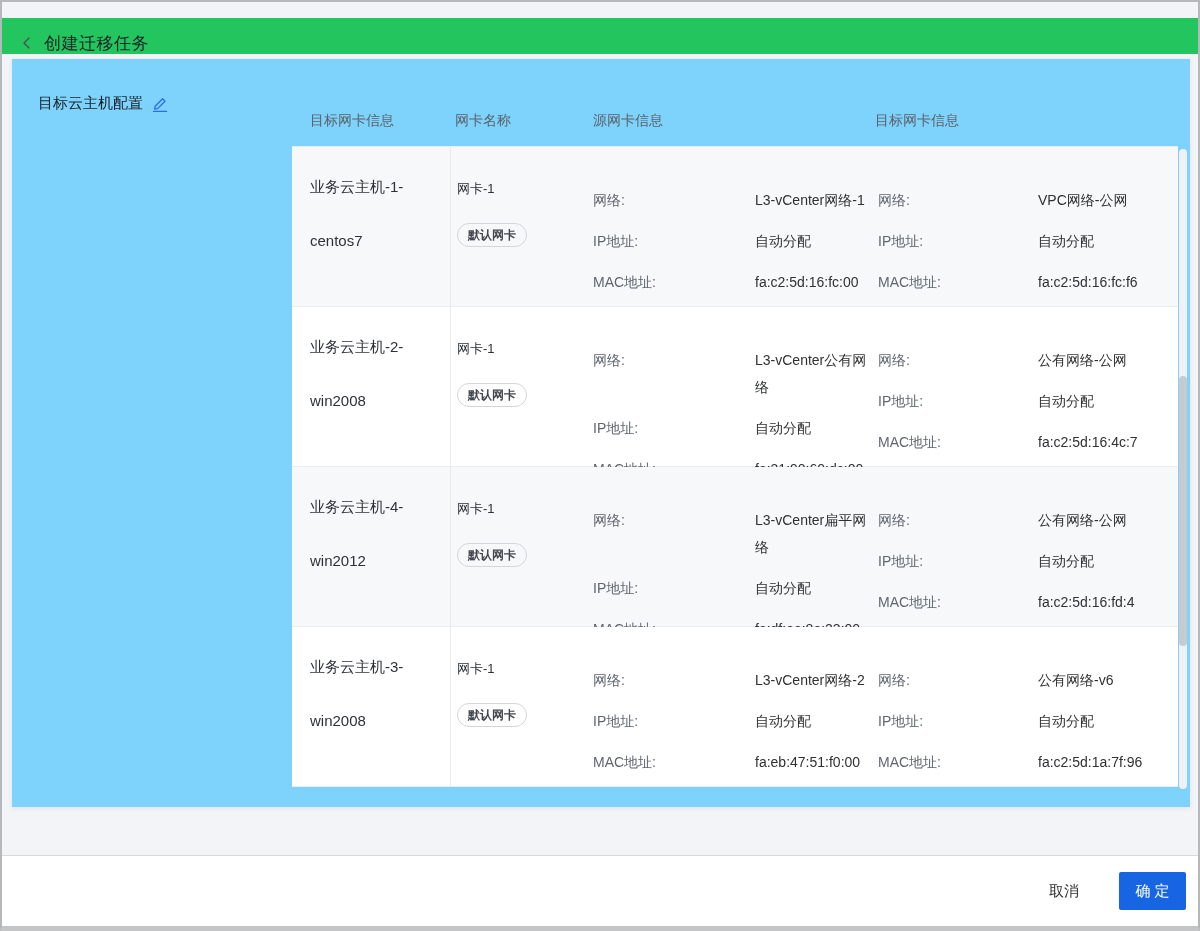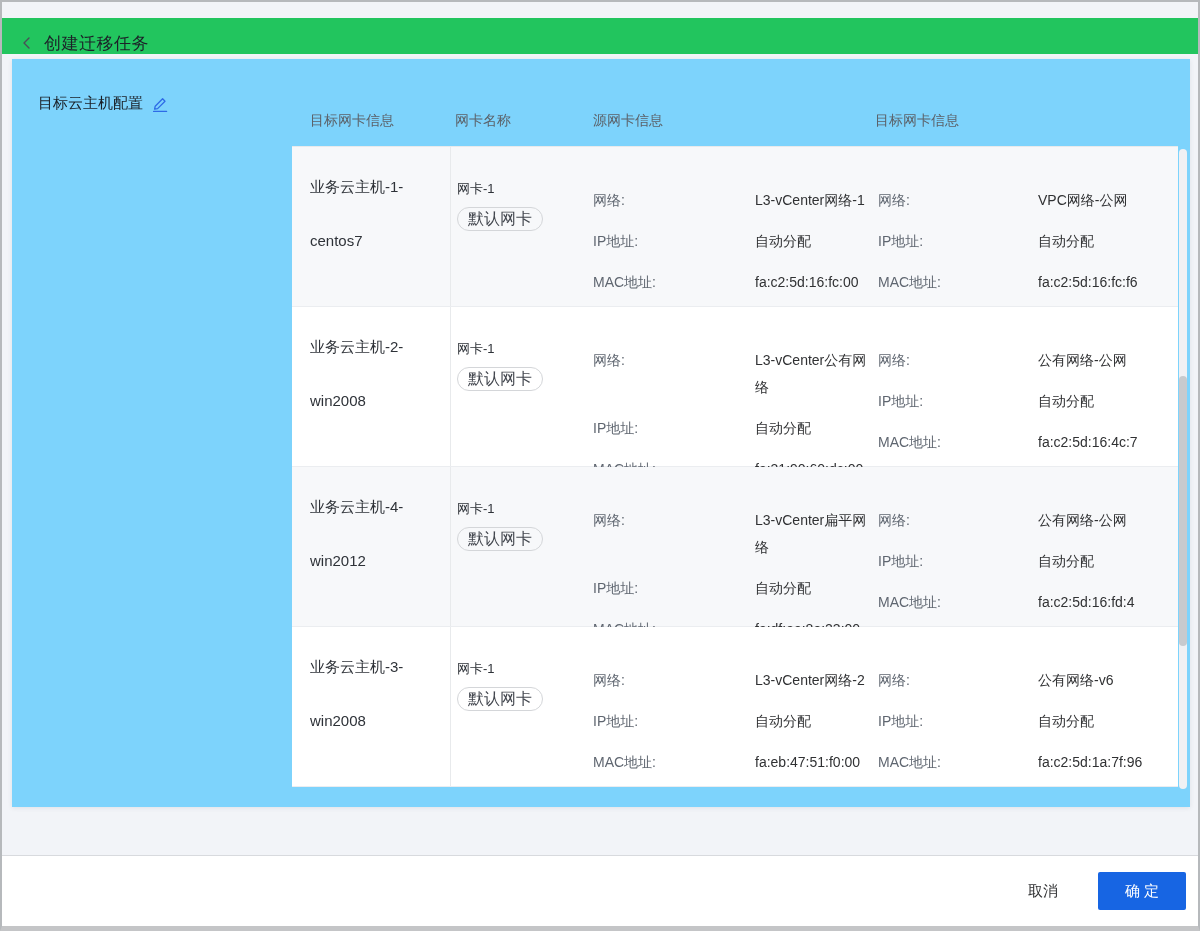--- a/index.html
+++ b/index.html
@@ -37,23 +37,23 @@
   .trow.striped { background:#f7f8fa; }
   .v-divider { position:absolute; left:158px; top:0; bottom:0; width:0;
                border-left:1px solid #e8eaec; }
 
   .c-host { position:absolute; left:18px; top:28px; width:132px; }
   .host-l1, .host-l2 { font-size:15px; color:#2e3238; line-height:24px; }
   .host-l2 { margin-top:30px; }
 
   .c-nic { position:absolute; left:165px; top:32px; width:112px; }
   .nic-name { font-size:13px; color:#2e3238; line-height:20px; }
-  .nic-badge { display:inline-block; margin-top:8px; padding:3px 10px; font-size:16px;
+  .nic-badge { display:inline-block; margin-top:24px; padding:3px 10px; font-size:12px;
                color:#42464e; border:1px solid #d4d6d9; border-radius:12px;
-               background:transparent; line-height:16px; }
+               background:transparent; line-height:16px;font-weight:bold; }
 
   .c-info { position:absolute; top:40px; }
   .c-src { left:301px; width:280px; }
   .c-tgt { left:586px; width:300px; }
   .info-item { display:flex; margin-bottom:14px; line-height:27px; font-size:14px; }
   .c-src .lbl { width:162px; } .c-tgt .lbl { width:160px; }
   .lbl { color:#5f6670; flex-shrink:0; }
   .val { color:#303133; }
   .c-src .val { width:114px; }
   .c-tgt .val { width:134px; }
@@ -67,21 +67,21 @@
 
   
   .footer { position:absolute; left:0; top:853px; width:1196px; height:71px;
             background:#ffffff; border-top:1px solid #d8dade;
             display:flex; align-items:center; justify-content:flex-end;
             padding-right:12px; }
   .btn { height:38px; display:flex; align-items:center; justify-content:center;
          font-size:15px; cursor:pointer; border-radius:2px; }
   .btn-cancel { color:#303133; background:transparent; padding:0 18px; margin-right:22px; }
   .btn-prev { background:#eef0f3; color:#1f2429; padding:0 24px; margin-right:11px; }
-  .btn-confirm { background:#1765e3; color:#ffffff; width:88px; letter-spacing:4px;
+  .btn-confirm { background:#1765e3; color:#ffffff; width:67px; letter-spacing:4px;
                  padding-left:4px; }
 </style>
 </head>
 <body>
 
 <div class="window">
 
   <div class="topbar">
     <span class="back-btn">
       <svg width="16" height="16" viewBox="0 0 16 16">

